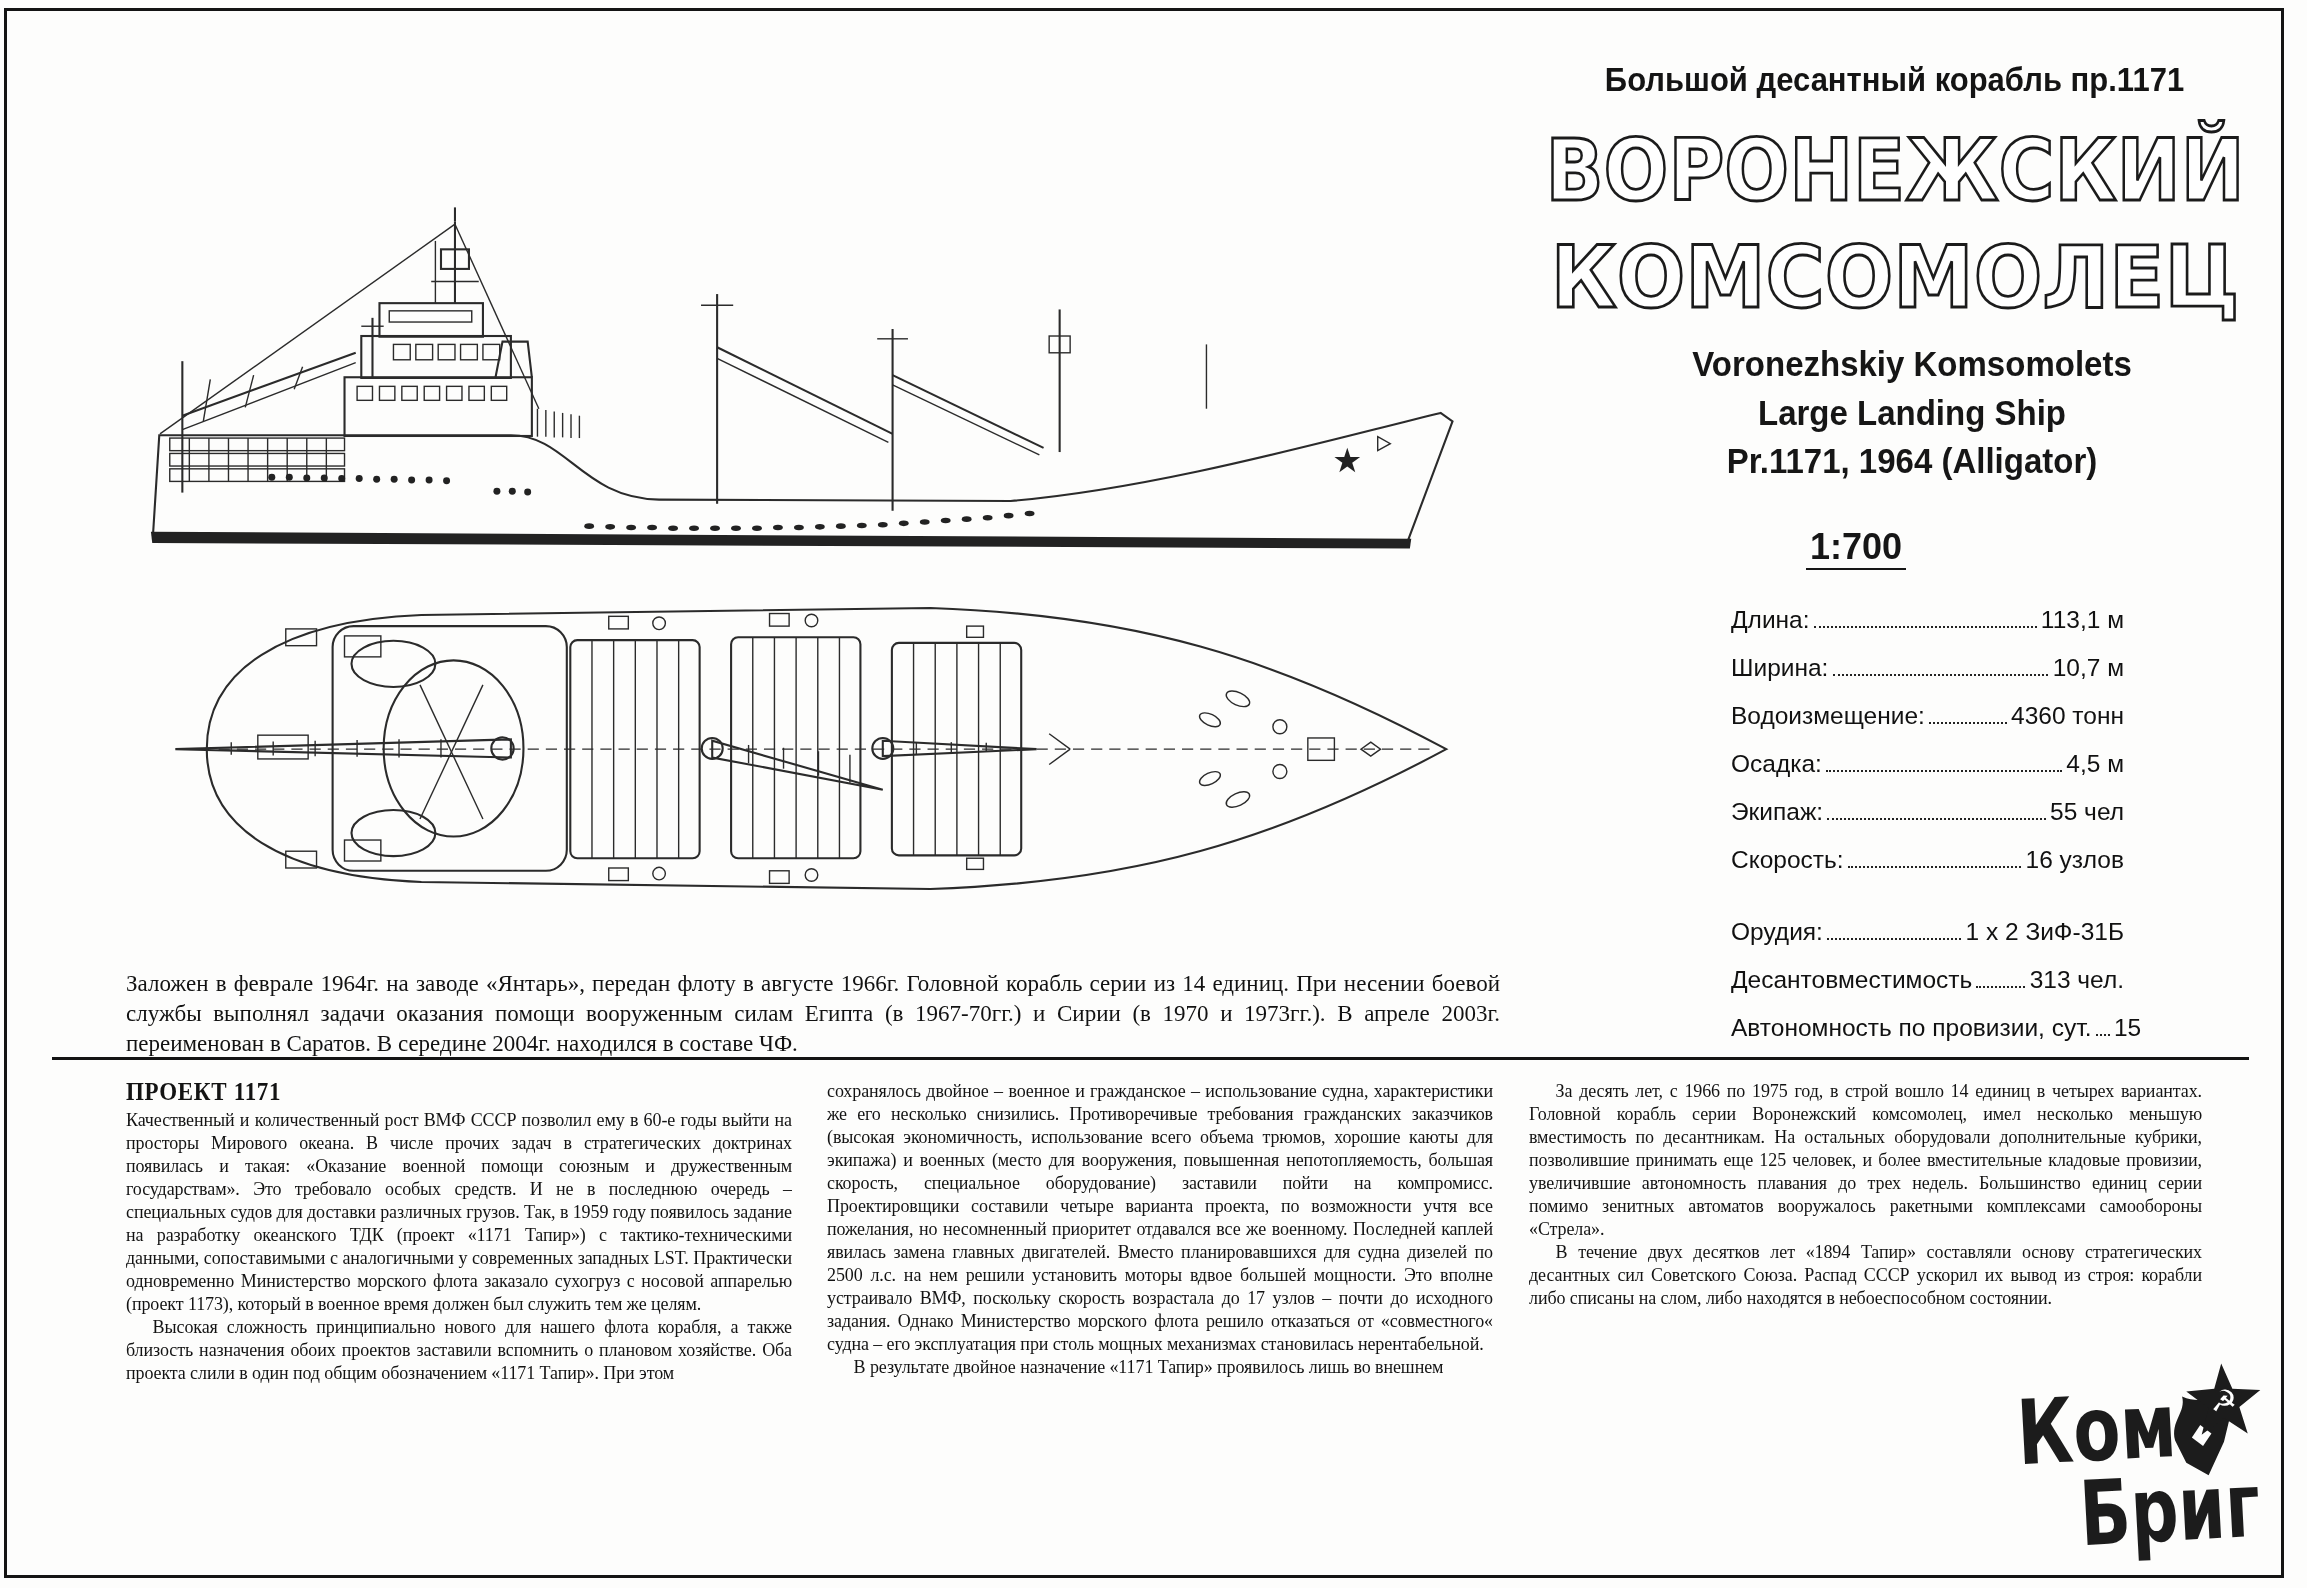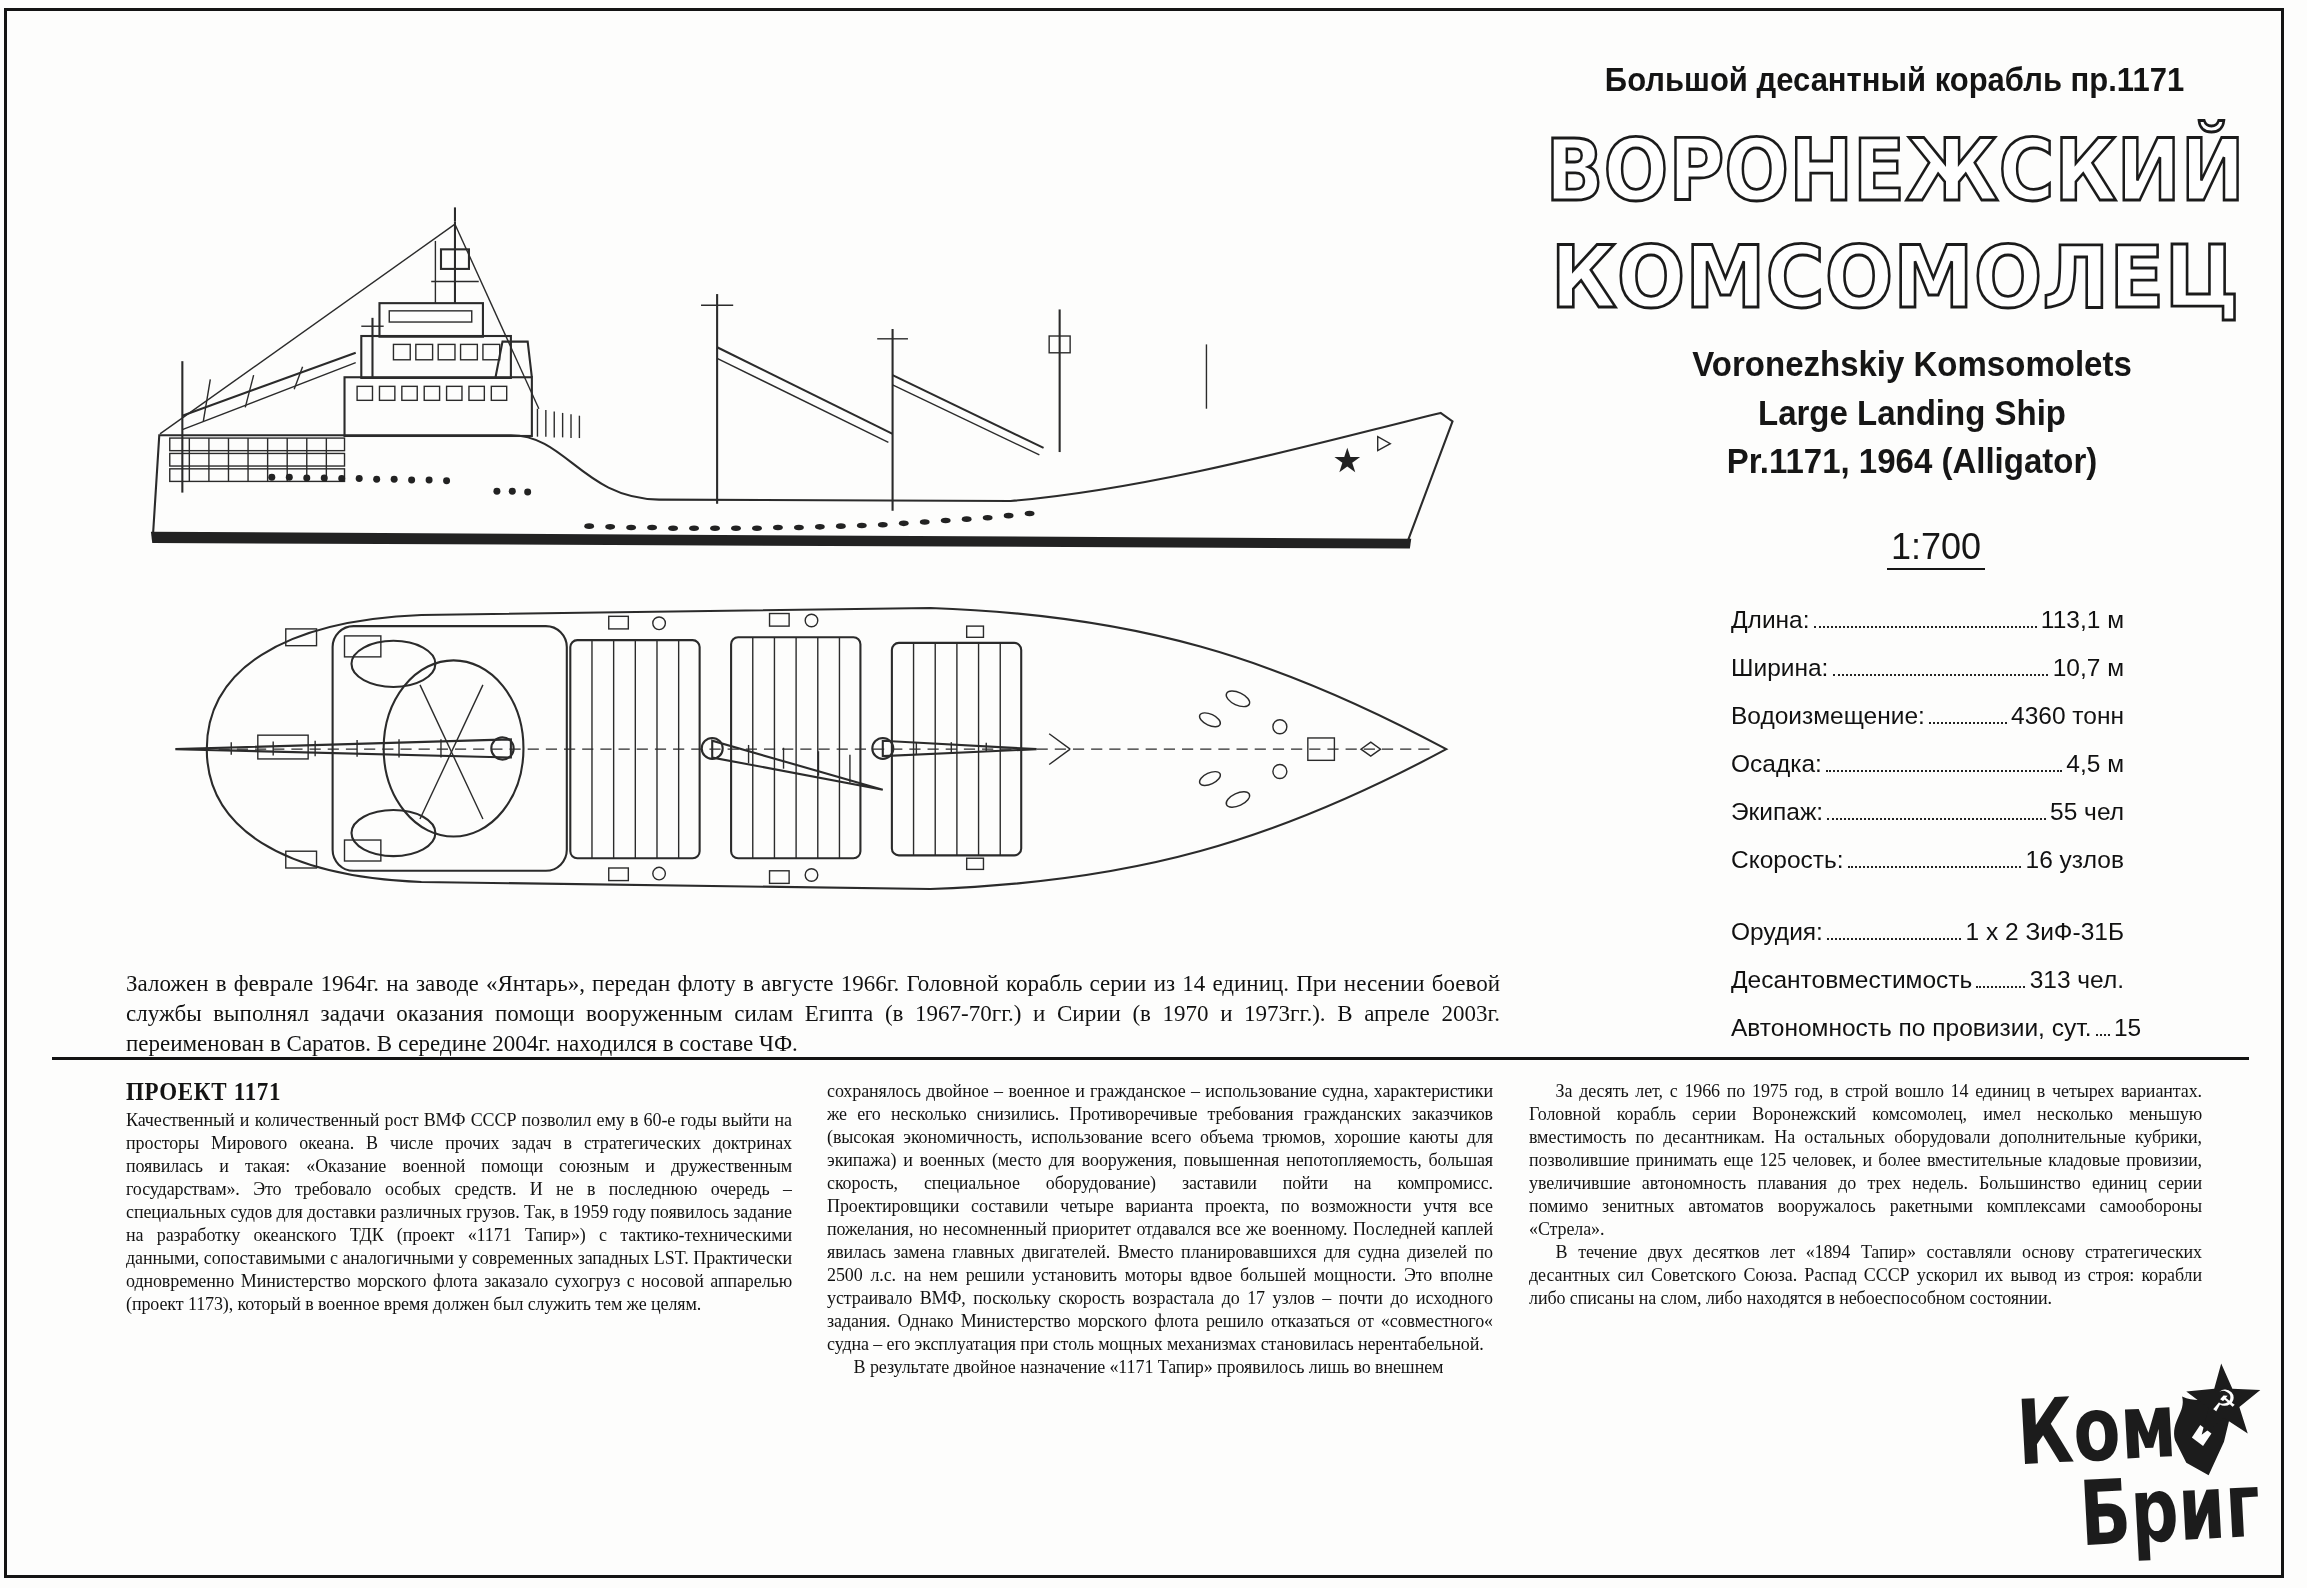--- a/index.html
+++ b/index.html
@@ -7,22 +7,22 @@
         font-family:"Liberation Sans",sans-serif;color:#1a1a1a;}
   #frame{position:absolute;left:4.2px;top:8.4px;width:2274px;height:1564px;border:3.5px solid #141414;}
 
   
   .small-title{position:absolute;left:1538px;top:62px;width:713px;text-align:center;
        font-family:"Liberation Sans",sans-serif;font-weight:bold;font-size:31px;
        letter-spacing:0px;color:#141414;transform:scaleY(1.08);}
   .big-title-svg{position:absolute;left:1535px;top:117px;width:720px;height:210px;}
   .eng-title{position:absolute;left:1622px;top:344px;width:580px;text-align:center;
        font-weight:bold;font-size:33px;line-height:46px;color:#161616;transform:scaleY(1.05);}
-  .scale-line{position:absolute;left:1646px;top:526px;width:580px;text-align:center;
-       font-weight:normal;font-size:36px;color:#161616;}
+  .scale-line{position:absolute;left:1566px;top:526px;width:580px;text-align:center;
+       font-weight:bold;font-size:36px;color:#161616;}
   .scale-line span{border-bottom:2.8px solid #161616;padding:0 4.2px 1.4px 4.2px;}
 
   
   .specs{position:absolute;left:1731px;top:586px;width:393px;font-family:Liberation Sans, sans-serif;
        font-size:24.5px;color:#111;}
   .spec-row{display:flex;align-items:flex-end;height:48px;}
   .spec-row.gap{margin-top:24px;}
   .spec-label{white-space:nowrap;}
   .spec-leader{flex:1 1 auto;border-bottom:2.8px dotted #222;margin:0 4.2px 6.3px 4.2px;min-width:14px;}
   .spec-value{white-space:nowrap;}
@@ -358,20 +358,21 @@
     </svg>
   </div>
 
   <div class="history">Заложен в феврале 1964г. на заводе «Янтарь», передан флоту в августе 1966г. Головной корабль серии из 14 единиц. При несении боевой службы выполнял задачи оказания помощи вооруженным силам Египта (в 1967-70гг.) и Сирии (в 1970 и 1973гг.). В апреле 2003г. переименован в Саратов.  В середине 2004г. находился в составе ЧФ.</div>
 
   <div class="rule"></div>
 
   <div class="col" id="col1">
     <div class="col-heading">ПРОЕКТ 1171</div>
     <p>Качественный и количественный рост ВМФ СССР позволил ему в 60-е годы выйти на просторы Мирового океана. В числе прочих задач в стратегических доктринах появилась и такая: «Оказание военной помощи союзным и дружественным государствам». Это требовало особых средств. И не в последнюю очередь – специальных судов для доставки различных грузов. Так, в 1959 году появилось задание на разработку океанского ТДК (проект «1171 Тапир») с тактико-техническими данными, сопоставимыми с аналогичными у современных западных LST. Практически одновременно Министерство морского флота заказало сухогруз с носовой аппарелью (проект 1173), который в военное время должен был служить тем же целям.</p>
+    <p class="indent">Высокая сложность принципиально нового для нашего флота корабля, а также близость назначения обоих проектов заставили вспомнить о плановом хозяйстве. Оба проекта слили в один под общим обозначением «1171 Тапир». При этом</p>
   </div>
   <div class="col" id="col2">
     <p>сохранялось двойное – военное и гражданское – использование судна, характеристики же его несколько снизились. Противоречивые требования гражданских заказчиков (высокая экономичность, использование всего объема трюмов, хорошие каюты для экипажа) и военных (место для вооружения, повышенная непотопляемость, большая скорость, специальное оборудование) заставили пойти на компромисс. Проектировщики составили четыре варианта проекта, по возможности учтя все пожелания, но несомненный приоритет отдавался все же военному. Последней каплей явилась замена главных двигателей. Вместо планировавшихся для судна дизелей по 2500 л.с. на нем решили установить моторы вдвое большей мощности. Это вполне устраивало ВМФ, поскольку скорость возрастала до 17 узлов – почти до исходного задания. Однако Министерство морского флота решило отказаться от «совместного« судна – его эксплуатация при столь мощных механизмах становилась нерентабельной.</p>
     <p class="indent">В результате двойное назначение «1171 Тапир» проявилось лишь во внешнем</p>
   </div>
   <div class="col" id="col3">
     <p class="indent">За десять лет, с 1966 по 1975 год, в строй вошло 14 единиц в четырех вариантах. Головной корабль серии Воронежский комсомолец, имел несколько меньшую вместимость по десантникам. На остальных оборудовали дополнительные кубрики, позволившие принимать еще 125 человек, и более вместительные кладовые провизии, увеличившие автономность плавания до трех недель. Большинство единиц серии помимо зенитных автоматов вооружалось ракетными комплексами самообороны «Стрела».</p>
     <p class="indent">В течение двух десятков лет «1894 Тапир» составляли основу стратегических десантных сил Советского Союза. Распад СССР ускорил их вывод из строя: корабли либо списаны на слом, либо находятся в небоеспособном состоянии.</p>
   </div>
 

